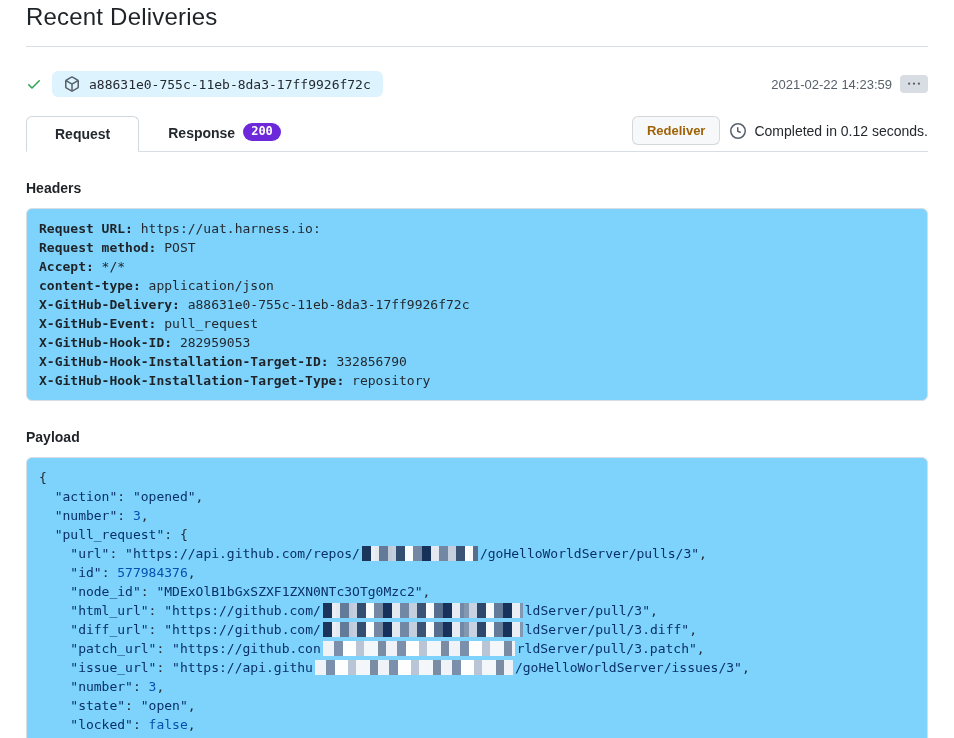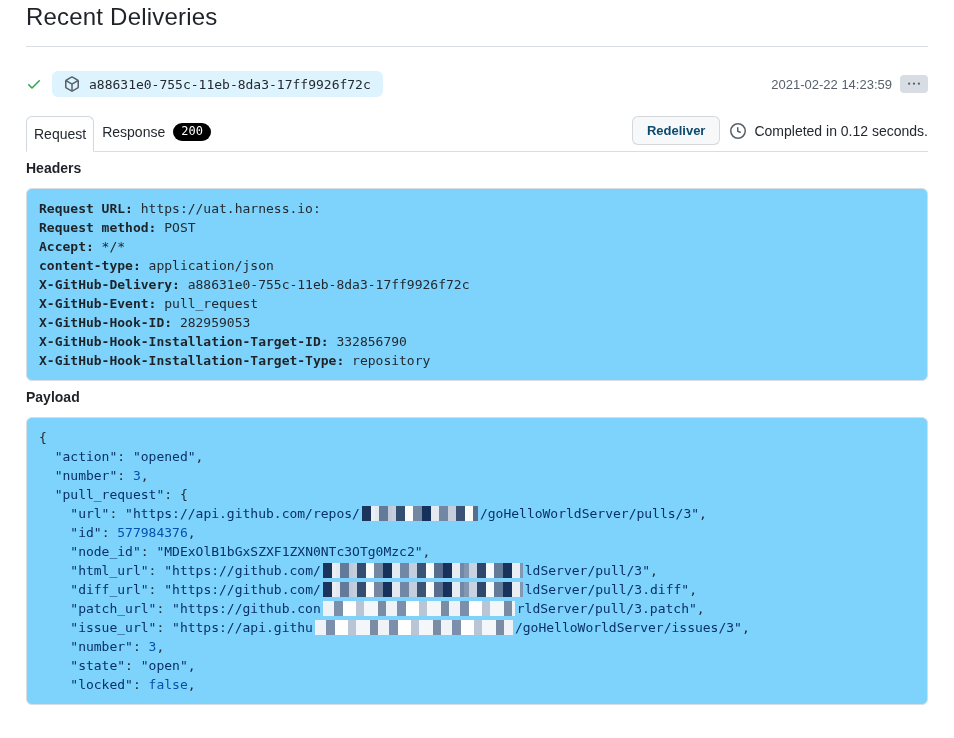--- a/index.html
+++ b/index.html
@@ -15,33 +15,33 @@
   .delivery-row .left { display: flex; align-items: center; gap: 10px; flex: 1; }
   .guid-pill { display: inline-flex; align-items: center; gap: 9px; background: #ddf4ff;
                border-radius: 6px; padding: 4px 12px; height: 26px; cursor: pointer; }
   .guid-pill .guid { font-family: "DejaVu Sans Mono", monospace; font-size: 13px; color: #24292f; }
   .timestamp { font-size: 13px; color: #57606a; margin-right: 8px; text-align: center; }
   .kebab-btn { width: 28px; height: 18px; background: #d8dde3; border: 0; border-radius: 4px;
                display: inline-flex; align-items: center; justify-content: center; cursor: pointer; }
 
   
   .tabnav { display: flex; align-items: flex-end; margin-top: 16px; border-bottom: 1px solid #d8dee4; position: relative; }
-  .tab { font-size: 14px; padding: 9px 7px; color: #24292f; background: transparent; border: 1px solid transparent;
-         border-radius: 6px 6px 0 0; cursor: pointer; display: inline-flex; align-items: center; gap: 8px; }
+  .tab { font-size: 14px; padding: 9px 28px; color: #24292f; background: transparent; border: 1px solid transparent;
+         border-radius: 6px 6px 0 0; cursor: pointer; display: inline-flex; align-items: flex-end; gap: 8px; font-weight: bold; }
   .tab.active { background: #fff; border-color: #d0d7de; border-bottom-color: #fff; margin-bottom: -1px; }
-  .status-badge { font-family: "DejaVu Sans Mono", monospace; font-size: 12px; color: #ffffff; background: #000000;
+  .status-badge { font-family: "DejaVu Sans Mono", monospace; font-size: 12px; color: #ffffff; background: #6d28d9;
                   border-radius: 10px; padding: 1px 8px 2px; line-height: 15px; }
   .tabnav .right-controls { margin-left: auto; display: flex; align-items: center; gap: 10px; padding-bottom: 6px; }
-  .redeliver-btn { font-family: "Liberation Sans", sans-serif; font-size: 13px; font-weight: 700; color: #0c4a6e;
+  .redeliver-btn { font-family: "Liberation Sans", sans-serif; font-size: 13px; font-weight: 700; color: #a16207;
                    background: #f6f8fa; border: 1px solid rgba(27,31,36,0.15); border-radius: 6px;
                    padding: 6px 14px; cursor: pointer; }
   .completed { font-size: 14px; color: #24292f; display: inline-flex; align-items: flex-end; gap: 8px; }
 
   
-  .section-heading { font-size: 14px; font-weight: 700; color: #1f2328; margin-top: 8px; margin-bottom: 12px; }
+  .section-heading { font-size: 14px; font-weight: 700; color: #1f2328; margin-top: 28px; margin-bottom: 12px; }
   .code-box { background: #7dd3fc; border: 1px solid #d8dee4; border-radius: 6px; padding: 10px 12px;
               font-family: "DejaVu Sans Mono", monospace; font-size: 13px; line-height: 19px; color: #1f2328; }
   .code-line { white-space: pre; }
   .hkey { font-weight: 700; color: #1f2328; }
   .tok-p { color: #24292f; }
   .tok-s { color: #0a3069; }
   .tok-n { color: #0550ae; }
 
   
   .redact { display: inline-block; height: 15px; vertical-align: text-bottom; margin: 0 2px;

